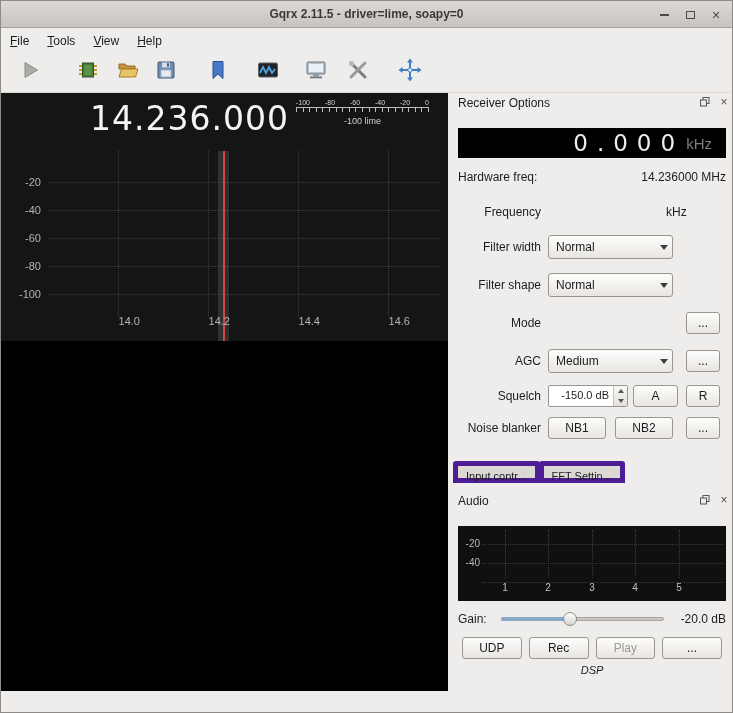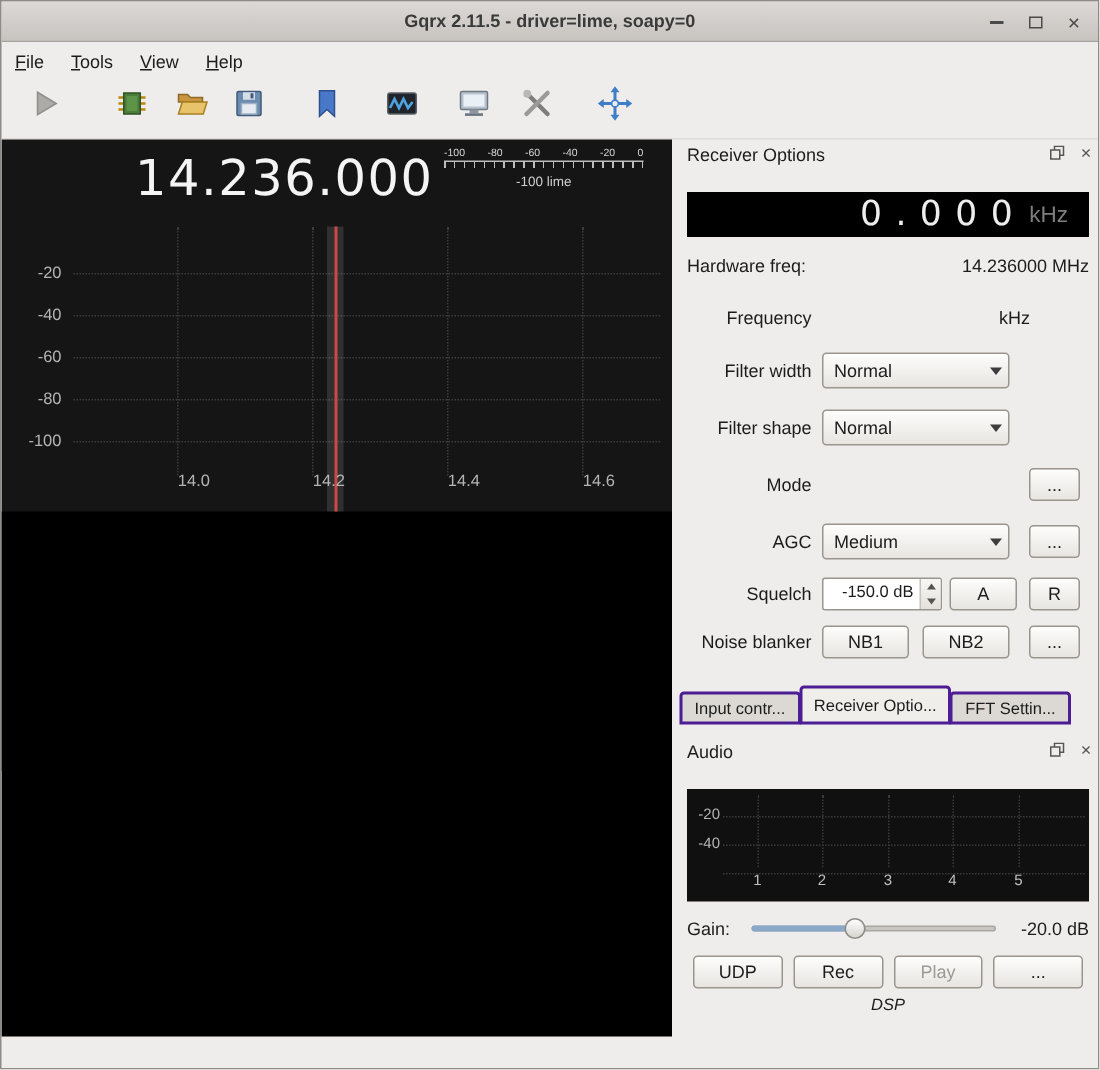--- a/index.html
+++ b/index.html
@@ -63,21 +63,21 @@
   .arr-dn{width:0;height:0;border-left:3px solid transparent;border-right:3px solid transparent;border-top:4px solid #555;}
   .combo{position:absolute;height:24px;top:0;background:linear-gradient(#fdfdfc,#e8e5e1);
     border:1px solid #9a968f;border-radius:3px;display:flex;align-items:center;}
   .combo .val{flex:1;padding:0 7px;font-size:12px;}
   .combo .carrow{width:17px;display:flex;align-items:center;justify-content:center;}
   .carrow i{width:0;height:0;border-left:4px solid transparent;border-right:4px solid transparent;border-top:5px solid #3d3d3d;}
   .btn{background:linear-gradient(#fdfdfc,#e8e5e1);border:1px solid #9a968f;border-radius:3px;
     font-size:12px;display:flex;align-items:center;justify-content:center;color:#1c1c1c;height:22px;top:1px;position:absolute;}
   .btn.disabled{color:#9d9a95;}
   .tabbar{position:absolute;left:3px;top:364px;right:2px;height:26px;display:flex;align-items:flex-end;}
-  .tab{border:2px solid #4c1d95;background:#dcd9d4;font-size:11px;padding:0 8px;height:22px;
+  .tab{border:5px solid #4c1d95;background:#dcd9d4;font-size:11px;padding:0 8px;height:22px;
     line-height:21px;margin-right:-1px;border-radius:3px 3px 0 0;color:#1c1c1c;white-space:nowrap;}
   .tab.active{background:#f0eeeb;height:26px;line-height:25px;position:relative;z-index:2;}
   .audio-spec{position:absolute;left:8px;top:433px;width:268px;height:75px;background:#101010;}
   .aylab{position:absolute;left:2px;width:20px;text-align:right;font-size:10px;color:#b6b6b6;}
   .axlab{position:absolute;top:56px;width:20px;text-align:center;font-size:10px;color:#c0c0c0;}
   .ahgrid{position:absolute;left:24px;right:3px;height:0;border-top:1px dotted #3a3a3a;}
   .avgrid{position:absolute;top:4px;height:48px;width:0;border-left:1px dotted #3a3a3a;}
   .gain-row{position:absolute;left:8px;right:8px;top:516px;height:20px;}
   .gain-label{position:absolute;left:0;font-size:12px;line-height:20px;}
   .gain-value{position:absolute;right:0;font-size:12px;line-height:20px;}
@@ -322,21 +322,20 @@
 
     <div class="rrow" style="top:323px;">
       <span class="flabel">Noise blanker</span>
       <span class="btn" style="left:90px;width:58px;">NB1</span>
       <span class="btn" style="left:157px;width:58px;">NB2</span>
       <span class="btn" style="left:228px;width:34px;">...</span>
     </div>
 
     <div class="tabbar">
       <span class="tab">Input contr...</span>
-      <span class="tab active">Receiver Optio...</span>
       <span class="tab">FFT Settin...</span>
     </div>
 
     <div class="dock-header" style="top:401px;">
       <span class="dock-title">Audio</span>
       <span class="dock-icons">
         <span class="dock-icon">
           <svg width="10" height="10">
               <rect x="3" y="0.5" width="6" height="6" fill="none" stroke="#555"></rect>
               <rect x="0.5" y="3" width="6" height="6" fill="#efedeb" stroke="#555"></rect>

